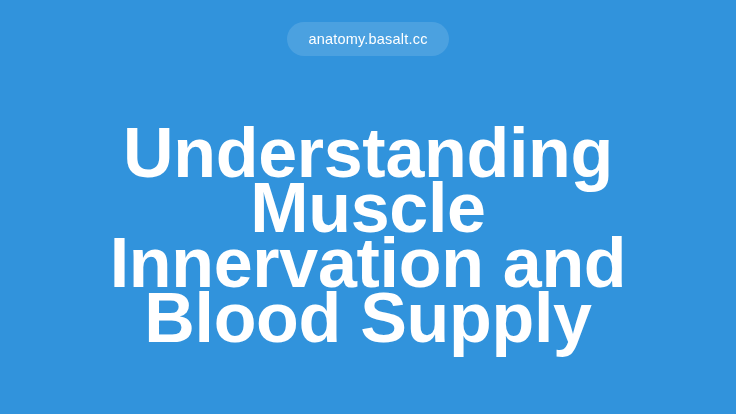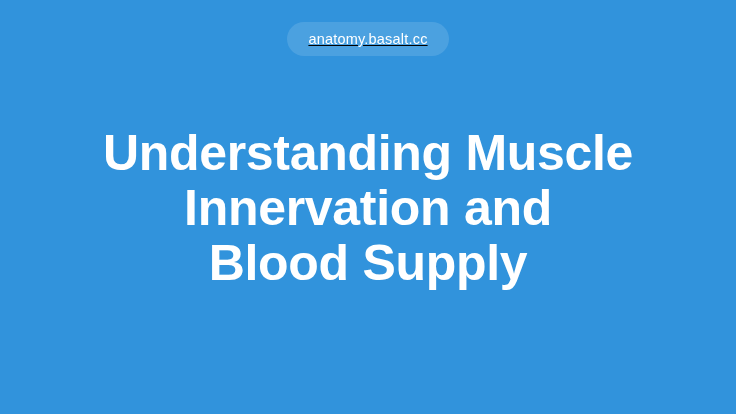--- a/index.html
+++ b/index.html
@@ -37,21 +37,20 @@
 
   .badge {
     display: inline-flex;
     align-items: center;
     justify-content: center;
     height: 34px;
     padding: 0 21px;
     border-radius: 17px;
     background: rgba(255, 255, 255, 0.13);
     box-sizing: border-box;
-    text-decoration: underline;
   }
 
   .badge-text {
     color: #ffffff;
     font-family: "Liberation Sans", sans-serif;
     font-size: 14.5px;
     font-weight: 400;
     letter-spacing: 0.2px;
     line-height: 1;
     white-space: nowrap;
@@ -64,21 +63,21 @@
     justify-content: center;
     margin-top: 70px;
   }
 
   .headline {
     margin: 0;
     width: 640px;
     text-align: center;
     color: #ffffff;
     font-family: "Liberation Sans", sans-serif;
-    font-size: 50px;
+    font-size: 70px;
     font-weight: 700;
     line-height: 55px;
     letter-spacing: -0.3px;
     white-space: pre-line;
   }
 
   .spacer-bottom {
     flex: 1 1 auto;
   }
 </style>

